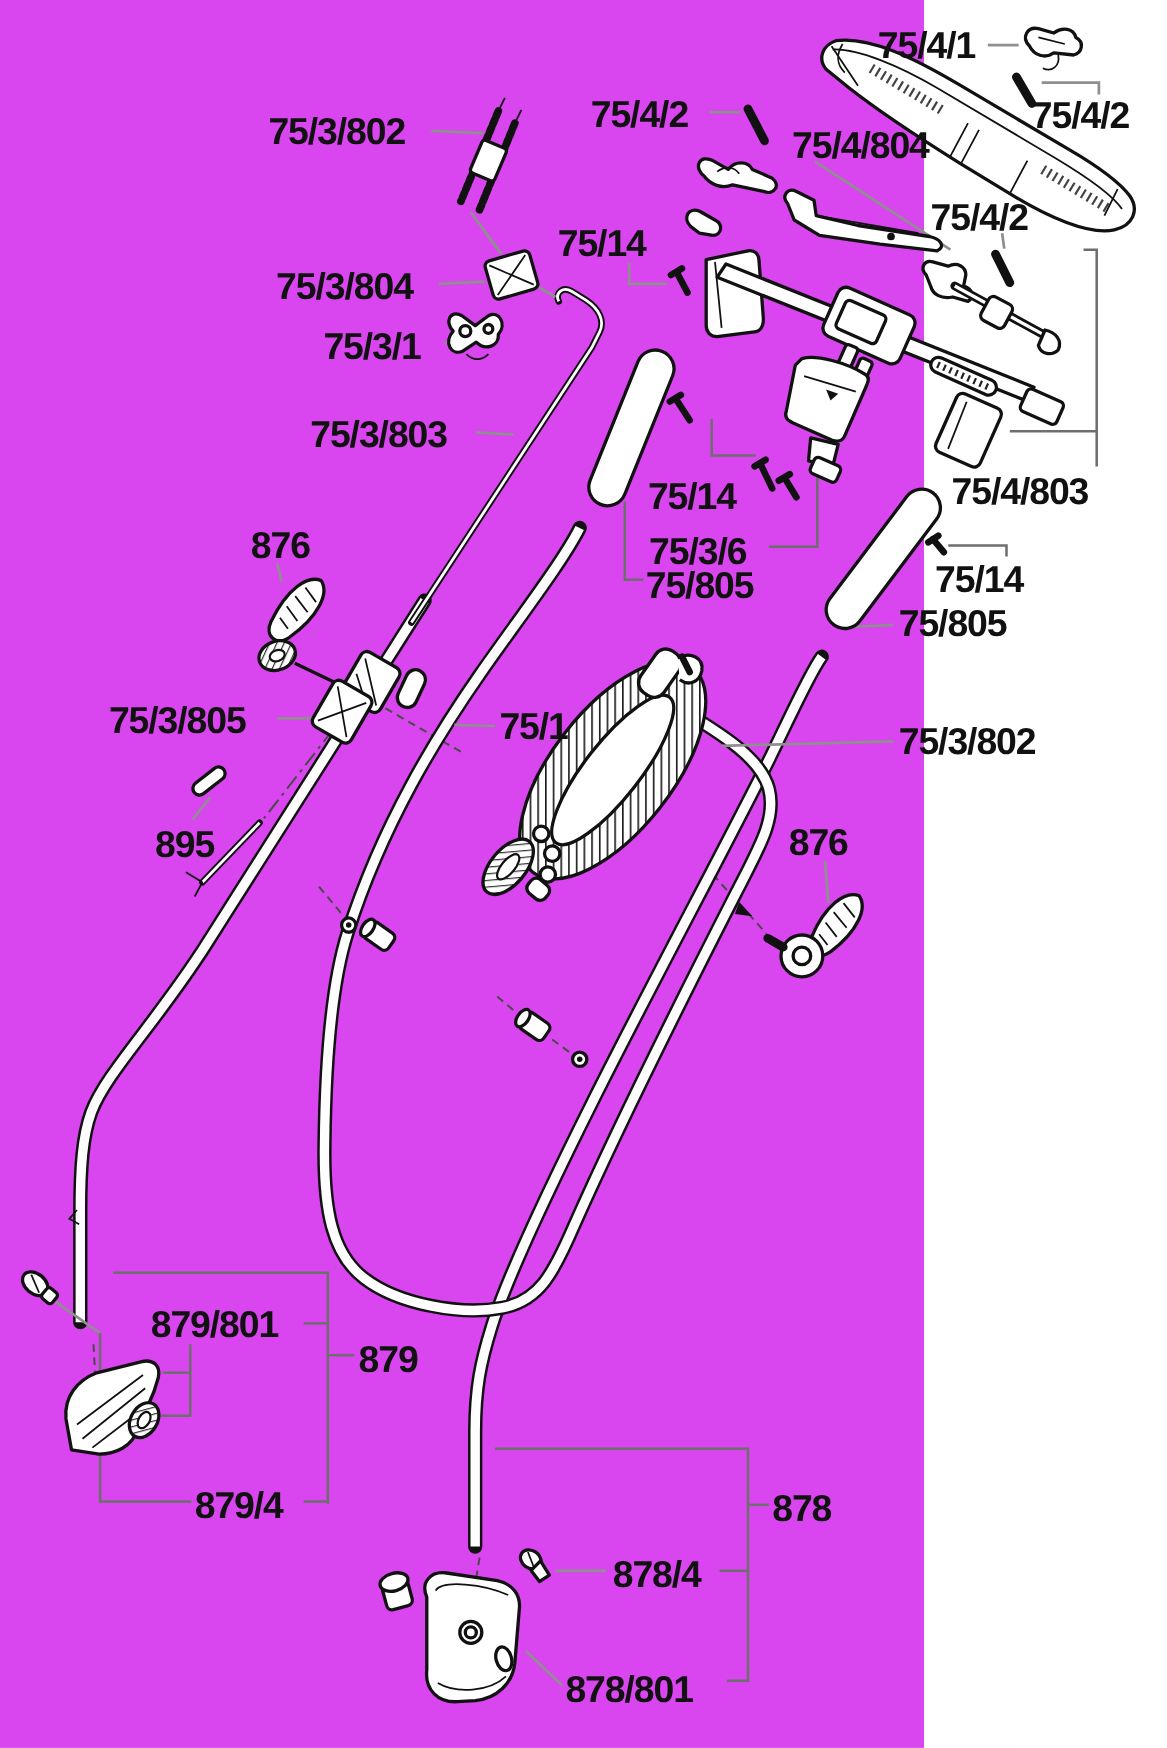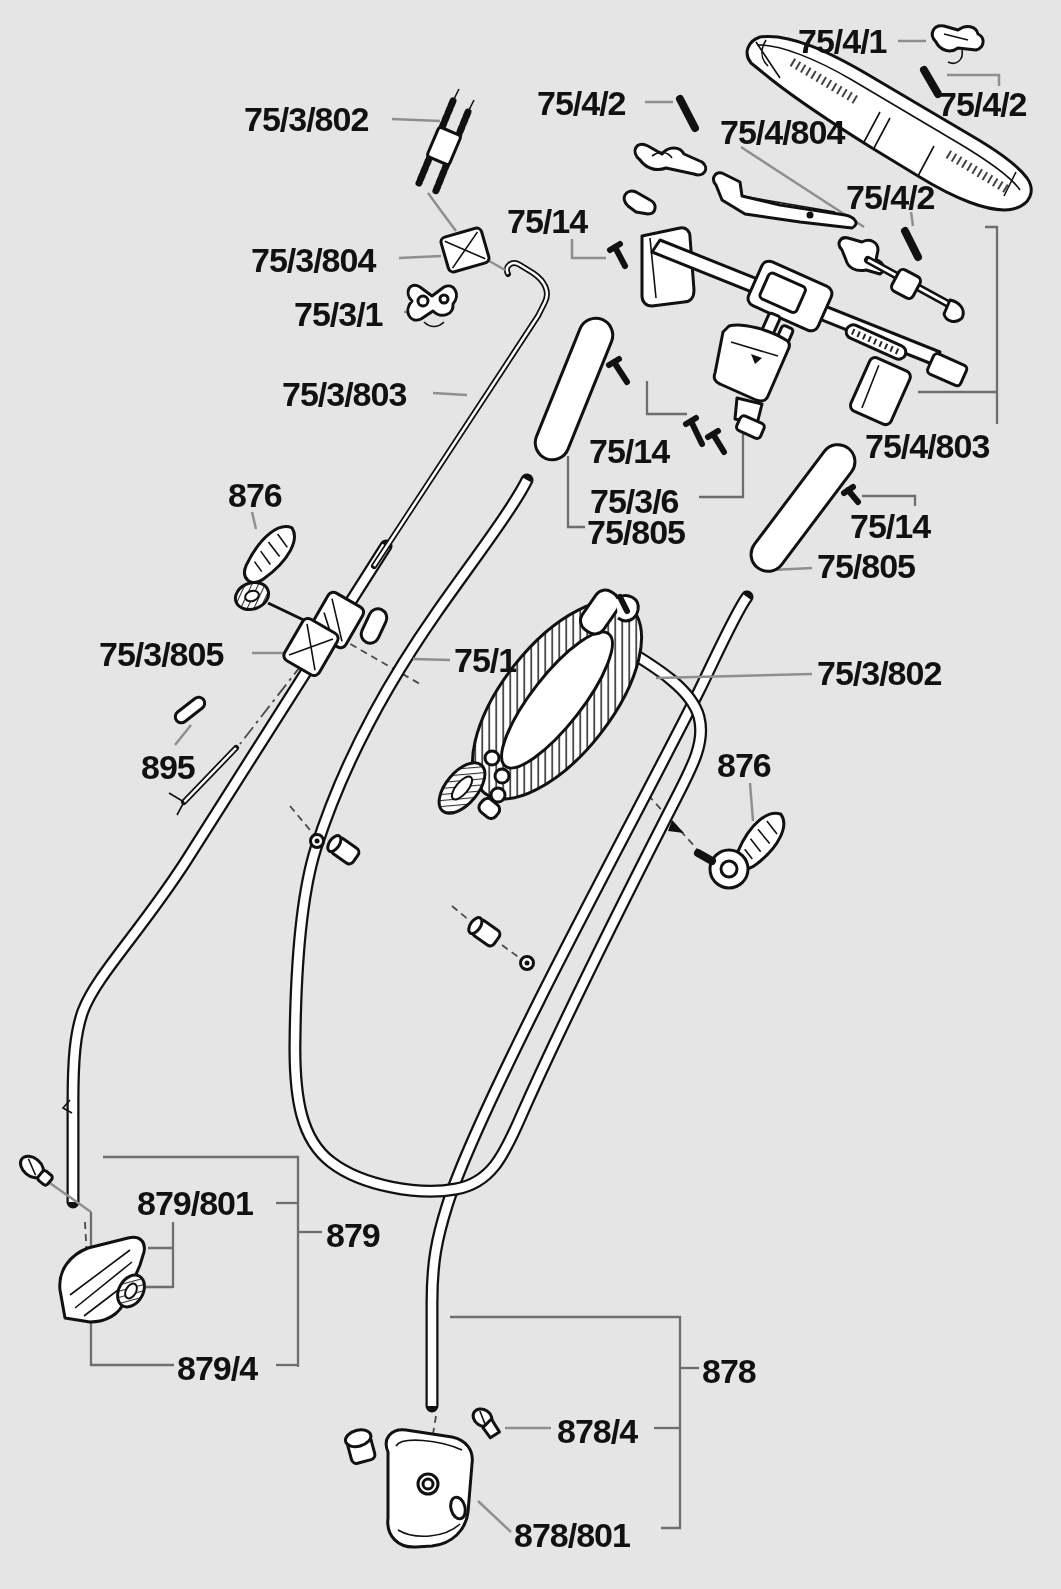--- a/index.html
+++ b/index.html
@@ -1,16 +1,16 @@
 <!DOCTYPE html>
 <html><head>
 <meta charset="utf-8">
 <style>
   html,body{margin:0;padding:0;background:#ffffff;}
-  .stage{width:1061px;height:1589px;position:relative;background:#e5e5e5;}
+  .stage{width:840px;height:1589px;position:relative;background:#d946ef;}
   svg{display:block;}
   .lbl{font-family:"Liberation Sans",sans-serif;font-weight:bold;font-size:34px;
        letter-spacing:-1px;fill:#111;}
   .leader{fill:none;stroke:#8f8f8f;stroke-width:2.5;}
   .bracket{fill:none;stroke:#6e6e6e;stroke-width:2.3;}
   .dash{fill:none;stroke:#4a4a4a;stroke-width:1.8;stroke-dasharray:7 5;}
   .dashdot{fill:none;stroke:#4a4a4a;stroke-width:1.8;stroke-dasharray:14 5 3 5;}
   .part{fill:#ffffff;stroke:#111;stroke-width:3;stroke-linejoin:round;}
   .thin{fill:none;stroke:#111;stroke-width:1.6;}
   .tO{fill:none;stroke:#111;stroke-width:13;stroke-linecap:round;}

